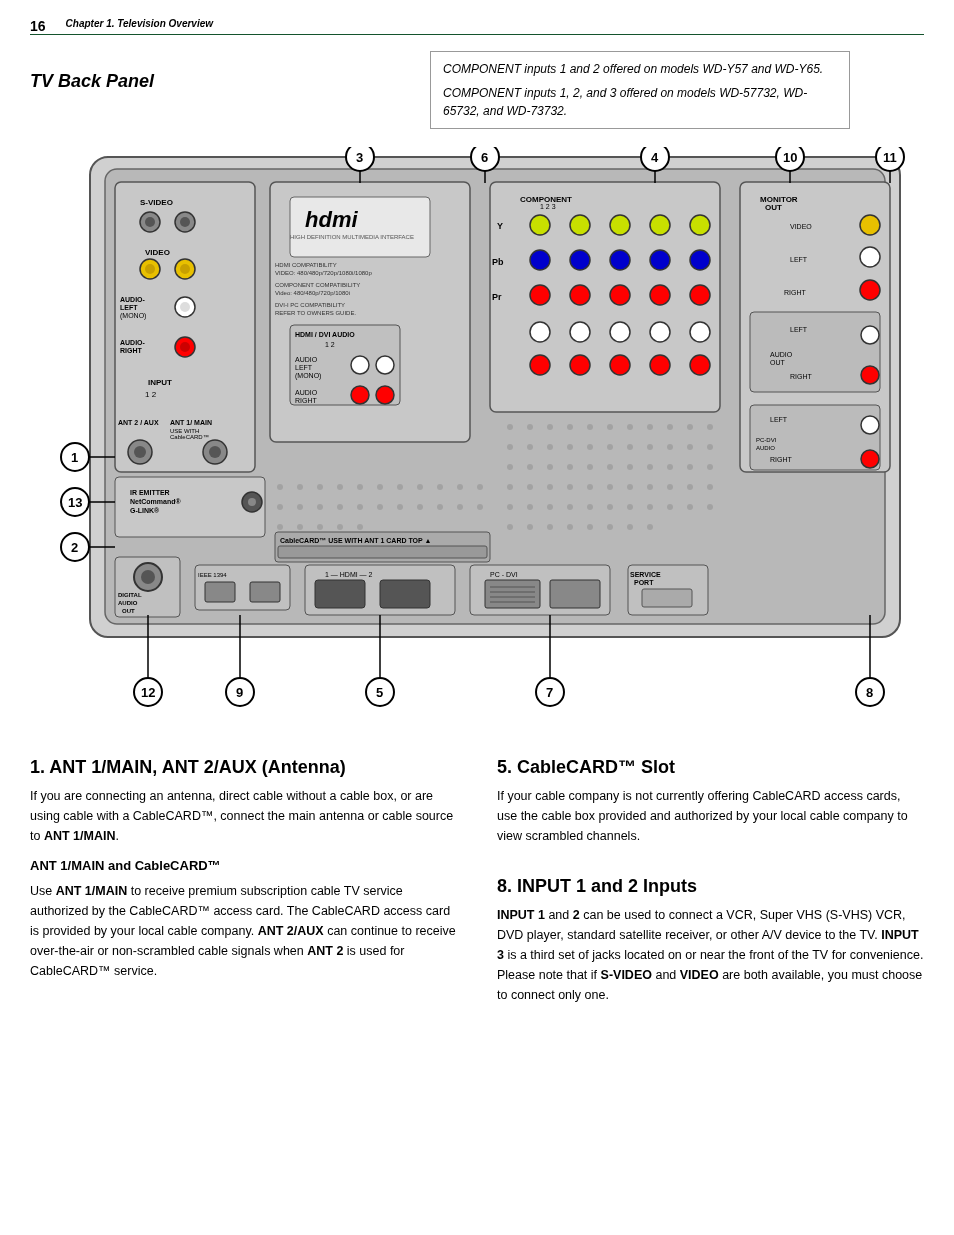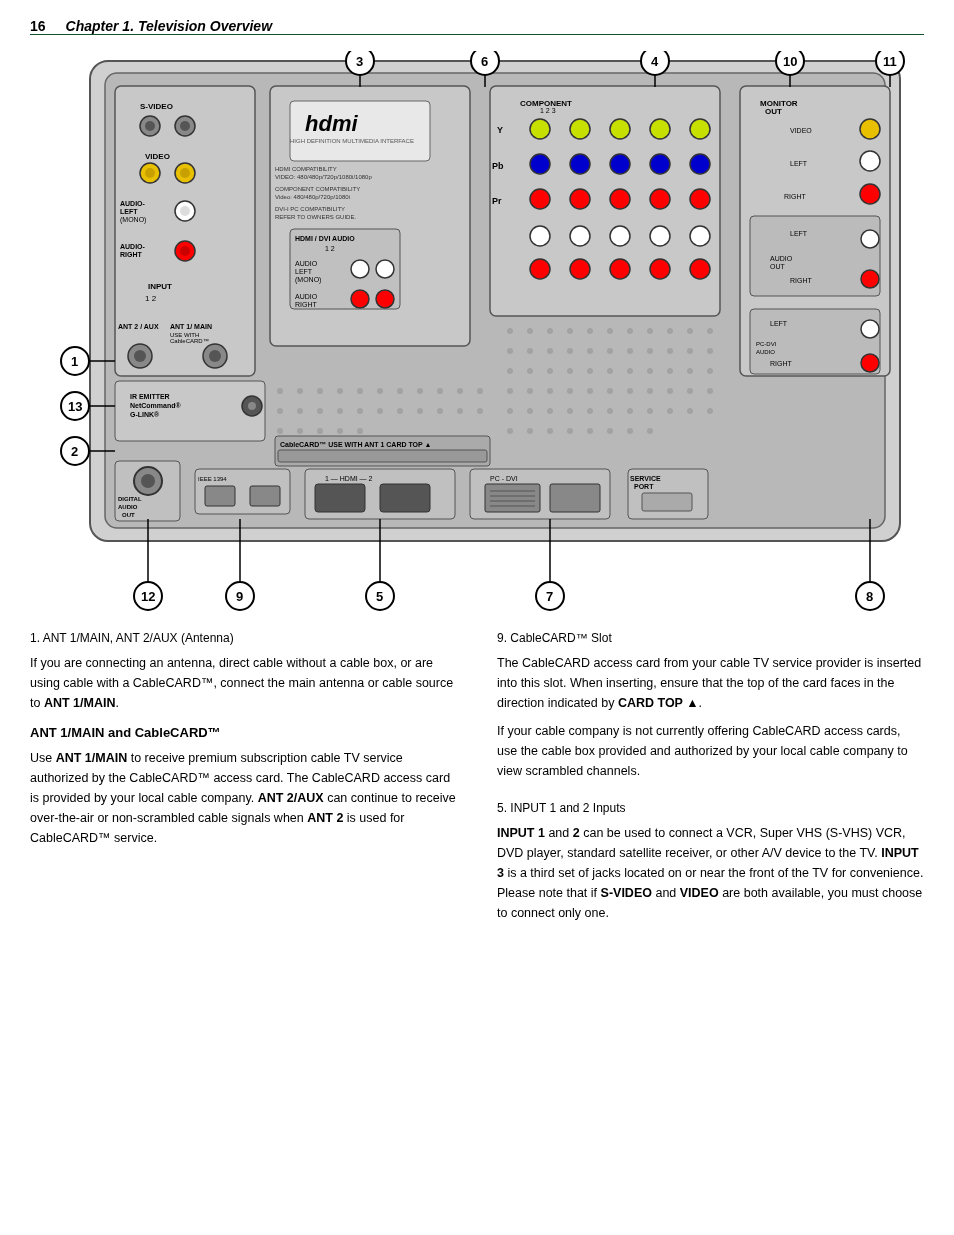--- a/index.html
+++ b/index.html
@@ -23,21 +23,21 @@
       align-items: flex-start;
       border-bottom: 1px solid #14532d;
       margin-bottom: 16px;
     }
     .page-number {
       font-size: 14px;
       font-weight: bold;
       margin-right: 20px;
     }
     .chapter-title {
-      font-size: 14px;
+      font-size: 10px;
       font-style: italic;
       font-weight: bold;
     }
 
     
     .callout-box {
       border: 1px solid #999;
       padding: 8px 12px;
       margin-left: 200px;
       margin-bottom: 10px;
@@ -75,23 +75,24 @@
 
     
     .content-sections {
       display: grid;
       grid-template-columns: 1fr 1fr;
       gap: 20px 40px;
       margin-top: 20px;
     }
 
     .section-title {
-      font-size: 12px;
-      font-weight: normal;
+      font-size: 18px;
+      font-weight: bold;
       margin-bottom: 8px;
+      margin-top: 30px;
     }
 
     .section-body {
       font-size: 12.5px;
       line-height: 1.6;
     }
 
     .section-body p {
       margin-bottom: 8px;
     }
@@ -107,20 +108,27 @@
 
 <div class="page-container">
 
   <div class="page-header">
     <span class="page-number">16</span>
     <span class="chapter-title">Chapter 1. Television Overview</span>
   </div>
 
   <div class="tv-back-panel-section">
 
+    <div style="display:flex; align-items:flex-start; margin-bottom:8px;">
+      <div class="tv-back-panel-title" style="width:200px; flex-shrink:0; margin-top:20px;">TV Back Panel</div>
+      <div class="callout-box">
+        <div>COMPONENT inputs 1 and 2 offered on models WD-Y57 and WD-Y65.</div>
+        <div style="margin-top:6px;">COMPONENT inputs 1, 2, and 3 offered on models WD-57732, WD-65732, and WD-73732.</div>
+      </div>
+    </div>
 
     <div class="diagram-wrapper">
       <svg class="diagram-svg" viewBox="0 0 894 560" xmlns="http://www.w3.org/2000/svg">
 
         <rect x="60" y="10" width="810" height="480" rx="18" ry="18" fill="#d0d0d0" stroke="#555" stroke-width="2"></rect>
 
         <rect x="75" y="22" width="780" height="455" rx="12" ry="12" fill="#b8b8b8" stroke="#666" stroke-width="1.5"></rect>
 
         <rect x="85" y="35" width="140" height="290" rx="6" ry="6" fill="#c8c8c8" stroke="#555" stroke-width="1.5"></rect>
 
@@ -457,28 +465,27 @@
     <div>
       <div class="section-title">1.  ANT 1/MAIN, ANT 2/AUX (Antenna)</div>
       <div class="section-body">
         <p>If you are connecting an antenna, direct cable without a cable box, or are using cable with a CableCARD™, connect the main antenna or cable source to <strong>ANT 1/MAIN</strong>.</p>
         <div class="subsection-title">ANT 1/MAIN and CableCARD™</div>
         <p>Use <strong>ANT 1/MAIN</strong> to receive premium subscription cable TV service authorized by the CableCARD™ access card. The CableCARD access card is provided by your local cable company. <strong>ANT 2/AUX</strong> can continue to receive over-the-air or non-scrambled cable signals when <strong>ANT 2</strong> is used for CableCARD™ service.</p>
       </div>
     </div>
 
     <div>
-      <div class="section-title">9.  CableCARD™ Slot</div>
+      <div class="section-title">5.  CableCARD™ Slot</div>
       <div class="section-body">
-        <p>The CableCARD access card from your cable TV service provider is inserted into this slot. When inserting, ensure that the top of the card faces in the direction indicated by <strong>CARD TOP ▲</strong>.</p>
         <p>If your cable company is not currently offering CableCARD access cards, use the cable box provided and authorized by your local cable company to view scrambled channels.</p>
       </div>
 
       <div style="margin-top:20px;">
-        <div class="section-title">5.  INPUT 1 and 2 Inputs</div>
+        <div class="section-title">8.  INPUT 1 and 2 Inputs</div>
         <div class="section-body">
           <p><strong>INPUT 1</strong> and <strong>2</strong> can be used to connect a VCR, Super VHS (S-VHS) VCR, DVD player, standard satellite receiver, or other A/V device to the TV. <strong>INPUT 3</strong> is a third set of jacks located on or near the front of the TV for convenience. Please note that if <strong>S-VIDEO</strong> and <strong>VIDEO</strong> are both available, you must choose to connect only one.</p>
         </div>
       </div>
     </div>
 
   </div>
 
 </div>
 

